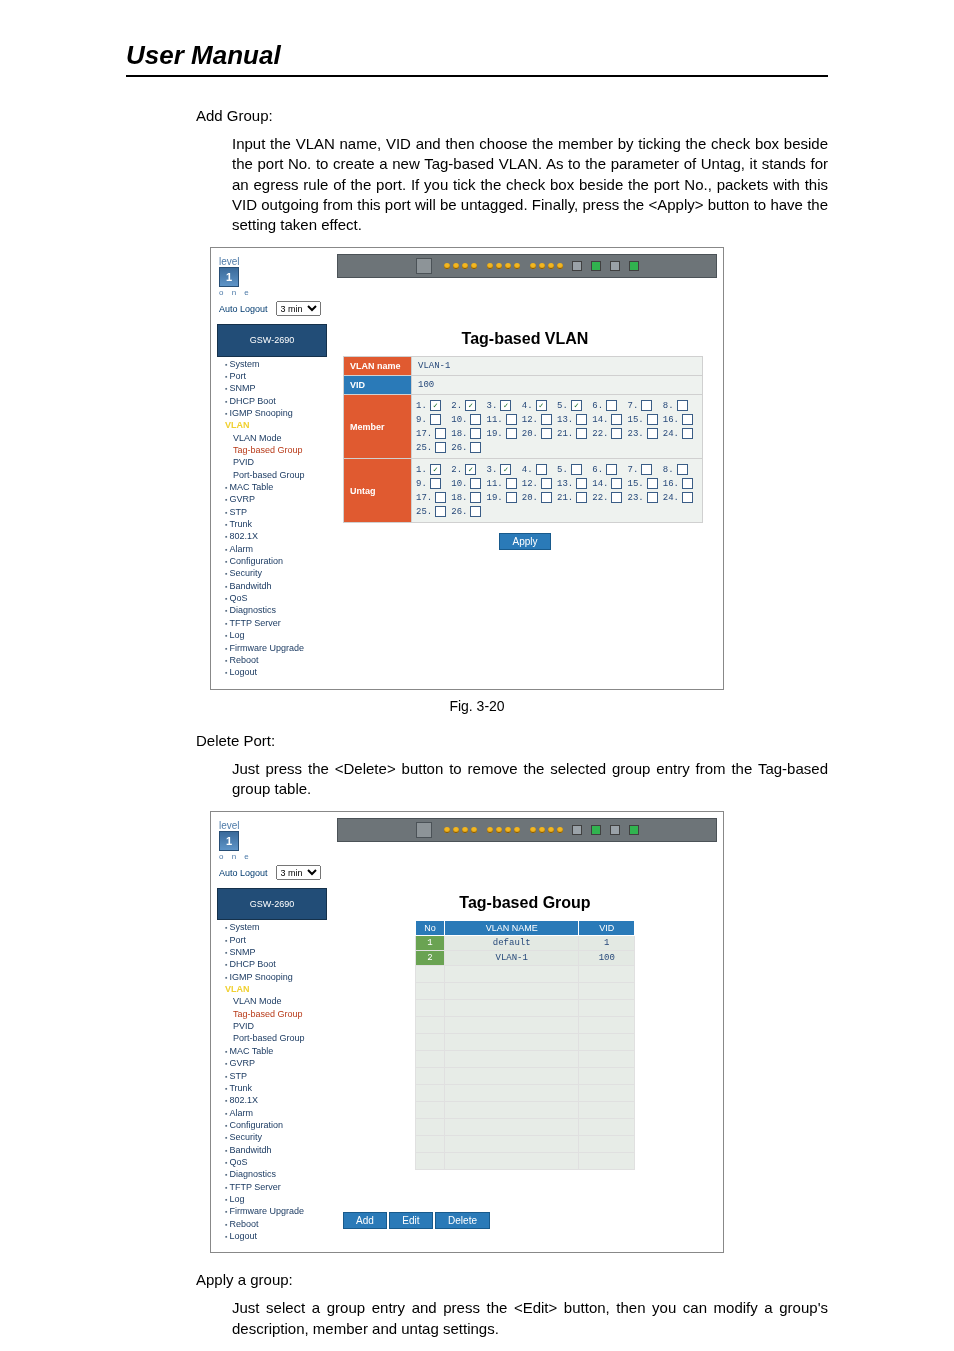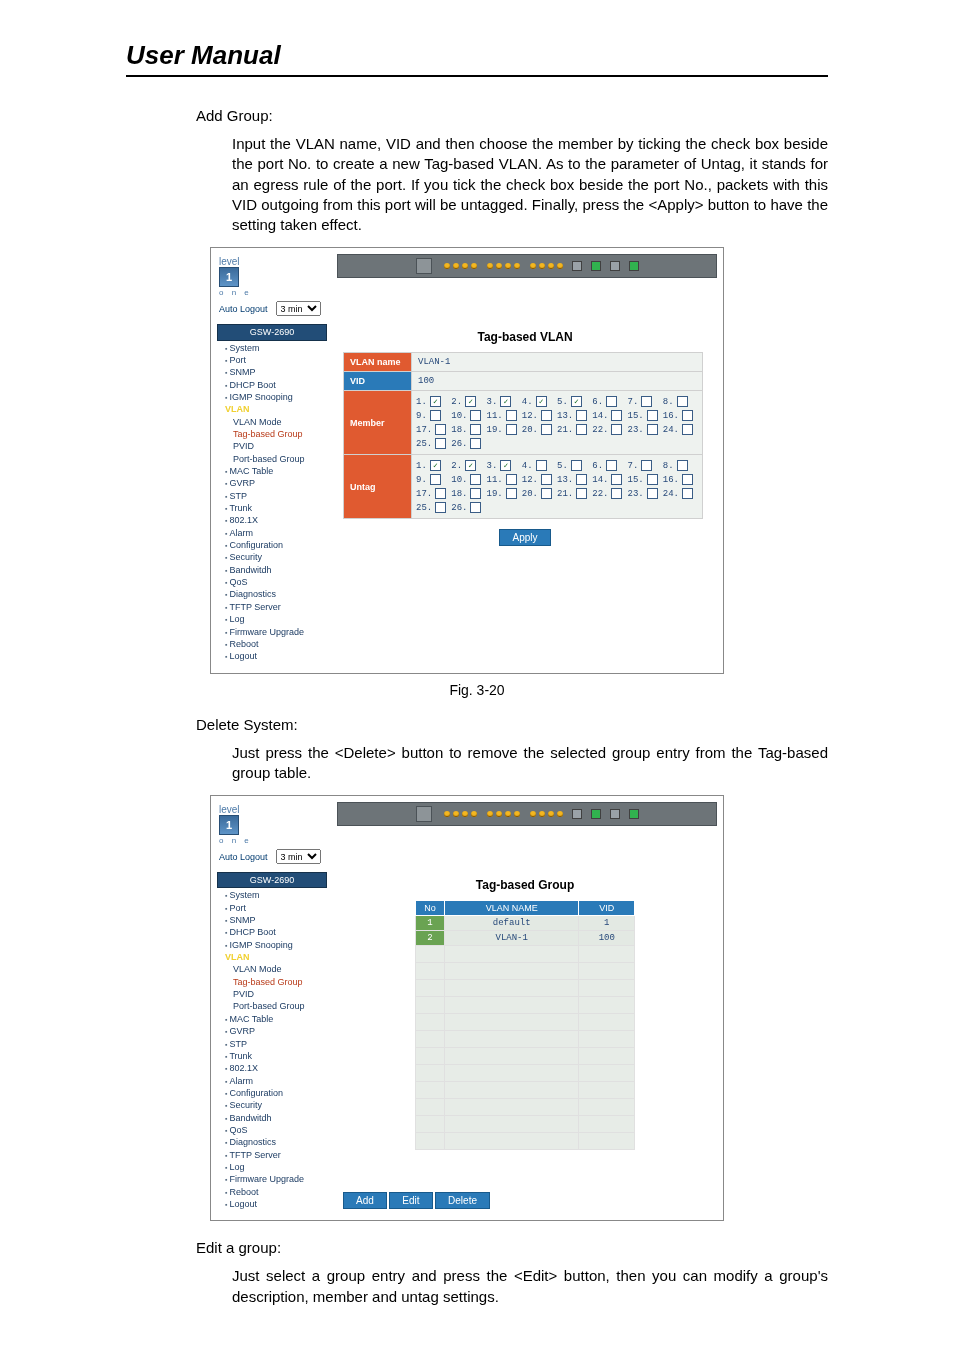--- a/index.html
+++ b/index.html
@@ -115,41 +115,41 @@
   }
   .sidebar {
     width: 110px;
     font-size: 9px;
     line-height: 1.15;
   }
   .sidebar .model {
     background: #224d77;
     color: #fff;
     text-align: center;
-    padding: 2px 0;
+    padding: 10px 0;
     border:1px solid #15314b;
     font-size:9px;
   }
   .nav { margin-top:1px;}
   .nav .leaf {
     padding: 1px 0 1px 8px;
     color: #1d3c63;
     cursor: pointer;
   }
   .nav .sub .leaf { padding-left: 16px; }
   .nav .leaf.hi { color: #f0d030; font-weight: bold; }
   .nav .leaf.sel { color: #b83a18; }
   .nav .bul::before { content:"▪ "; font-size:7px; color:#5b6f85;}
   .content {
     flex: 1;
     padding: 6px 10px 0 10px;
   }
   .content h3 {
     margin: 0 0 8px 0;
-    font-size: 12px;
+    font-size: 16px;
     text-align: center;
     color: #000;
     font-weight: bold;
   }
   table.vlan {
     border-collapse: collapse;
     width: 360px;
     font-size: 9px;
   }
   table.vlan td, table.vlan th {
@@ -408,21 +408,21 @@
           </table>
         <div class="apply-row">
           <span class="btn">Apply</span>
         </div>
       </div>
     </div>
   </div>
 
   <div class="fig-caption">Fig. 3-20</div>
 
-  <div class="section-heading">Delete System:</div>
+  <div class="section-heading">Delete Port:</div>
   <div class="body-para">Just press the &lt;Delete&gt; button to remove the selected group entry from the Tag-based group table.</div>
 
   <div class="device-shot short">
     <div class="top-row">
       <div class="logo-area">
         <div class="logo-mark">
           <div>
             <div class="logo-word">level</div>
             <div style="display:flex;gap:2px;align-items:center;">
               <div class="logo-box">1</div>
@@ -581,16 +581,16 @@
         <div class="listbtns">
           <span class="btn">Add</span>
           <span class="btn">Edit</span>
           <span class="btn">Delete</span>
         </div>
       </div>
     </div>
   </div>
 
 
-  <div class="section-heading">Edit a group:</div>
+  <div class="section-heading">Apply a group:</div>
   <div class="body-para">Just select a group entry and press the  &lt;Edit&gt; button, then you can modify a group's description, member and untag settings.</div>
 
 </div>
 
 </body></html>

